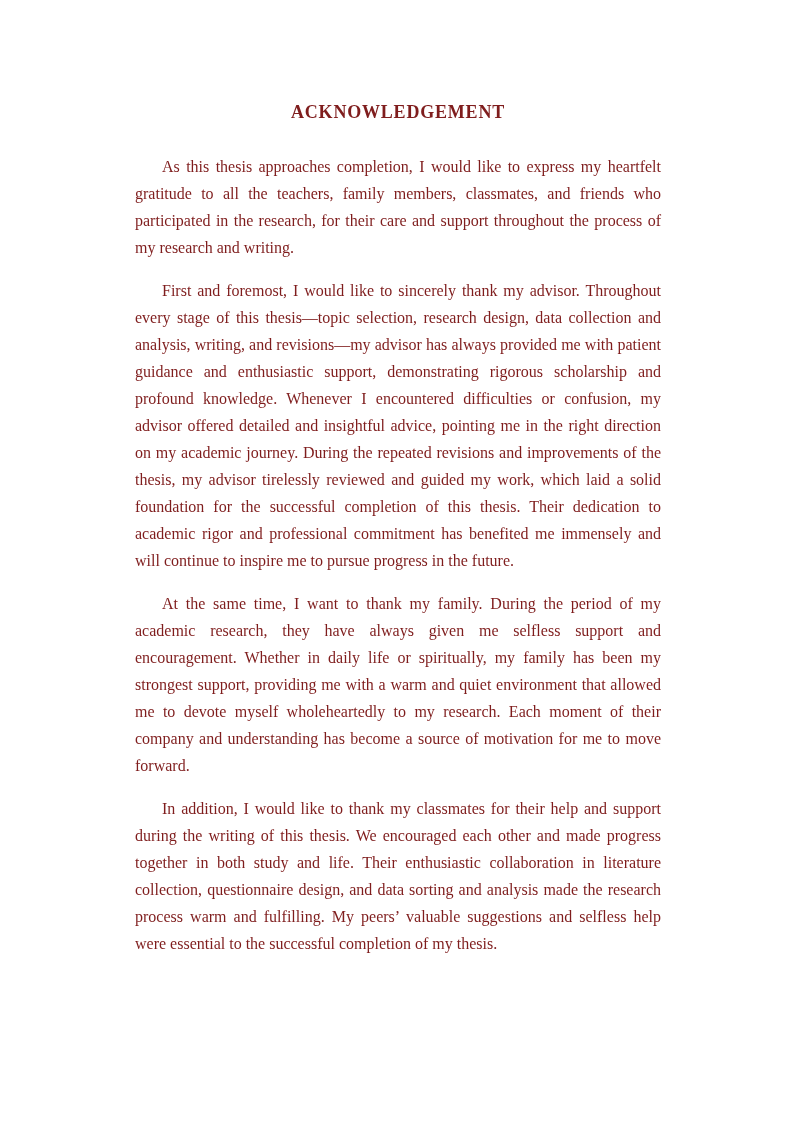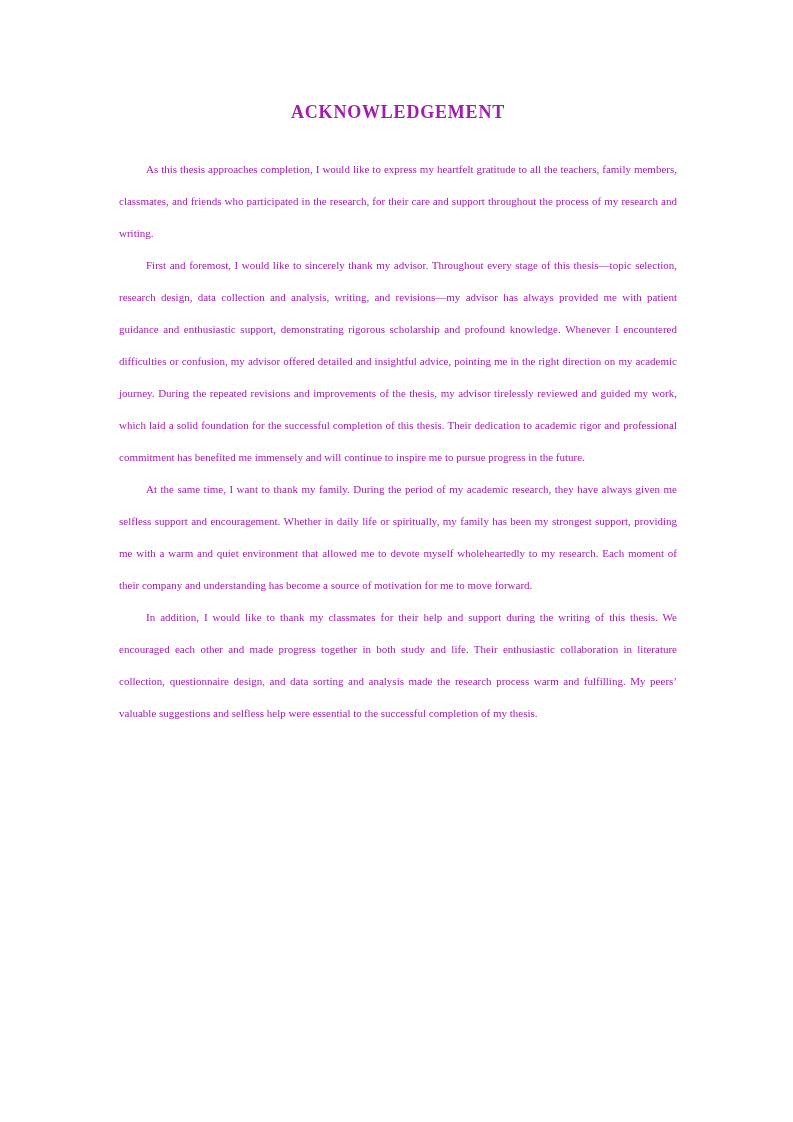--- a/index.html
+++ b/index.html
@@ -6,41 +6,41 @@
     margin: 0;
     padding: 0;
     background: #ffffff;
   }
   .page {
     position: relative;
     width: 793px;
     height: 1122px;
     background: #ffffff;
     font-family: "Liberation Serif", "DejaVu Serif", serif;
-    color: #a21caf;
+    color: #7f1d1d;
     overflow: hidden;
   }
   .content {
     position: absolute;
     left: 119px;
     top: 96px;
     width: 558px;
   }
   .doc-title {
     margin: 0 0 25px 0;
     font-size: 18px;
     font-weight: bold;
     line-height: 32px;
     text-align: center;
     letter-spacing: 0.8px;
   }
   .content p {
-    margin: 0;
-    font-size: 11px;
-    line-height: 32px;
+    margin: 16px;
+    font-size: 16px;
+    line-height: 27px;
     text-align: justify;
     text-indent: 27px;
   }
   .footer {
     position: absolute;
     left: 0;
     right: 0;
     top: 1029px;
     text-align: center;
     font-size: 13px;

